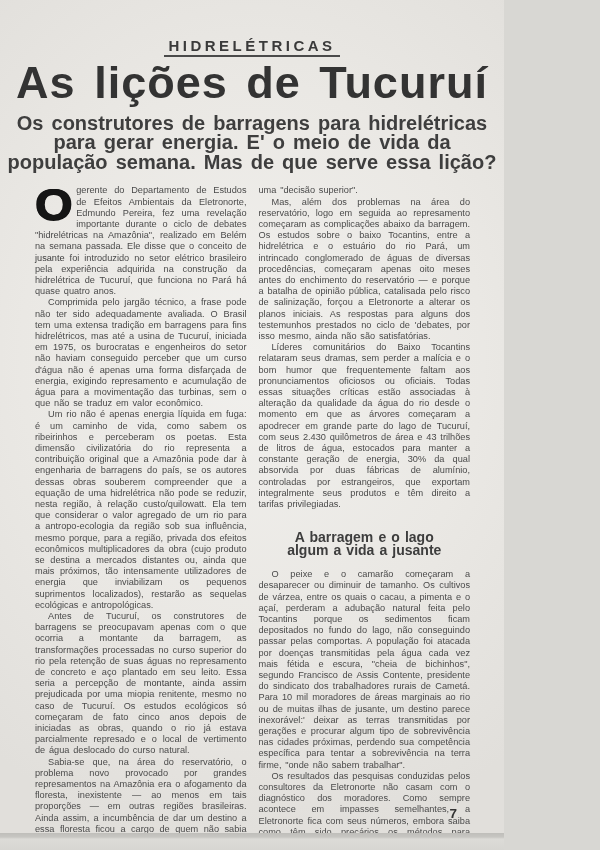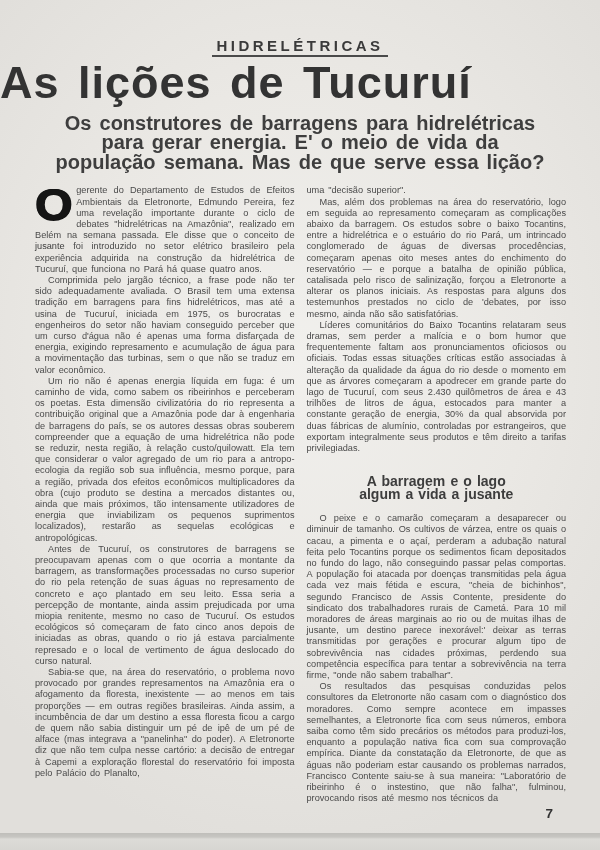--- a/index.html
+++ b/index.html
@@ -2,36 +2,36 @@
 <html lang="pt" style="--paper: #eae8e4; --paper-light: #f1f0ed; --ink: #474747;"><head>
 <meta charset="utf-8">
 <style>
   html,body{margin:0;padding:0;}
   body{
     font-family:"Liberation Sans",sans-serif;
     background:#d8d7d3;
   }
   .page{
     position:relative;
-    width:600px;height:850px;
+    width:504px;height:850px;
     overflow:hidden;
     margin:0;
     background:
       radial-gradient(ellipse 420px 500px at 50% 42%, var(--paper-light,#f1f0ed) 0%, var(--paper,#eae8e4) 55%, #e1dfdb 100%);
     color:var(--ink,#474747);
   }
   .kicker-wrap{text-align:center;padding-top:37px;}
   .kicker{
     display:inline-block;
     font-size:15px;font-weight:bold;letter-spacing:3.5px;
     color:#3a3a3a;border-bottom:2px solid #4a4a4a;
     padding:0 4px 1px 4px;
   }
   .title{
-    text-align:left;
+    text-align:center;
     font-size:45px;font-weight:bold;
     letter-spacing:1px;word-spacing:5px;
     color:#333;line-height:1.04;
     margin:3px 0 0 0;
   }
   .standfirst{
     margin-top:7px;
     text-align:center;
     font-size:20px;font-weight:bold;
     line-height:19.5px;word-spacing:2.5px;

